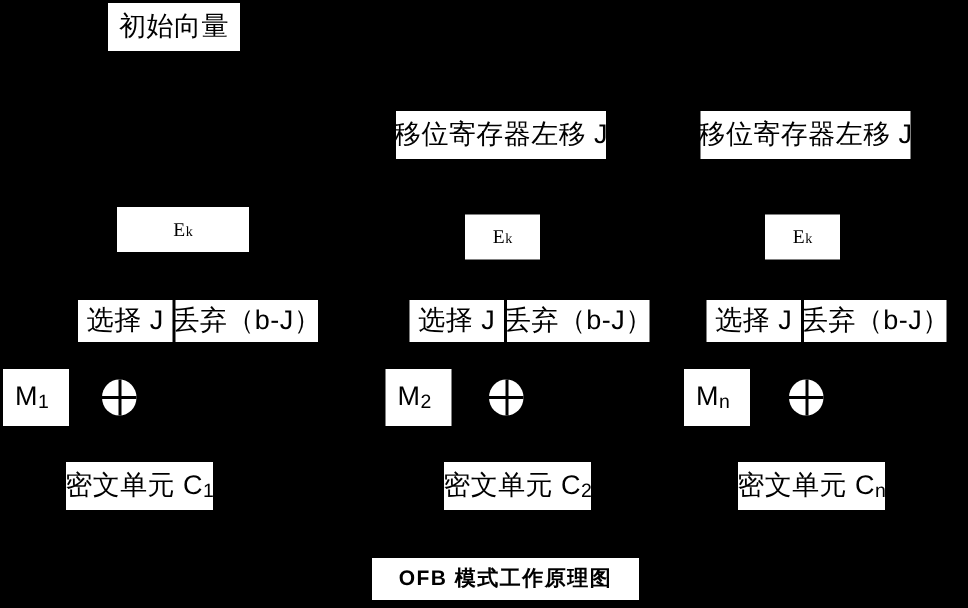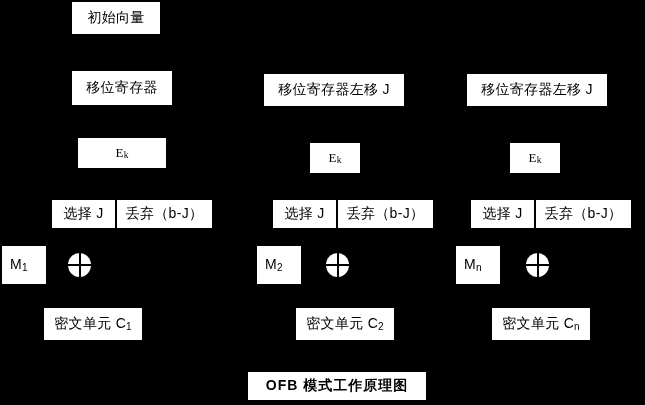--- a/index.html
+++ b/index.html
@@ -16,21 +16,21 @@
     font-family: "Liberation Sans", "DejaVu Sans", sans-serif;
   }
   .box {
     position: absolute;
     background: #ffffff;
     color: #000000;
     box-sizing: border-box;
     display: flex;
     align-items: center;
     justify-content: center;
-    font-size: 14px;
+    font-size: 18px;
     line-height: 1.1;
     white-space: nowrap;
     letter-spacing: 0.3px;
   }
   .box.left {
     justify-content: flex-start;
     padding-left: 8px;
   }
   .title-box {
     position: absolute;
@@ -81,23 +81,20 @@
 </style>
 </head>
 <body>
 
 <div id="canvas">
 
   <div class="box" style="left:72px; top:2px; width:88px; height:32px;">
     <span>初始向量</span>
   </div>
 
-  <div class="box" style="left:72px; top:71px; width:100px; height:34px;">
-    <span>移位寄存器</span>
-  </div>
 
   <div class="box" style="left:264px; top:74px; width:140px; height:32px;">
     <span>移位寄存器左移 J</span>
   </div>
 
   <div class="box" style="left:467px; top:74px; width:140px; height:32px;">
     <span>移位寄存器左移 J</span>
   </div>
 
   <div class="box ser" style="left:78px; top:138px; width:88px; height:30px; font-size:13px;">

